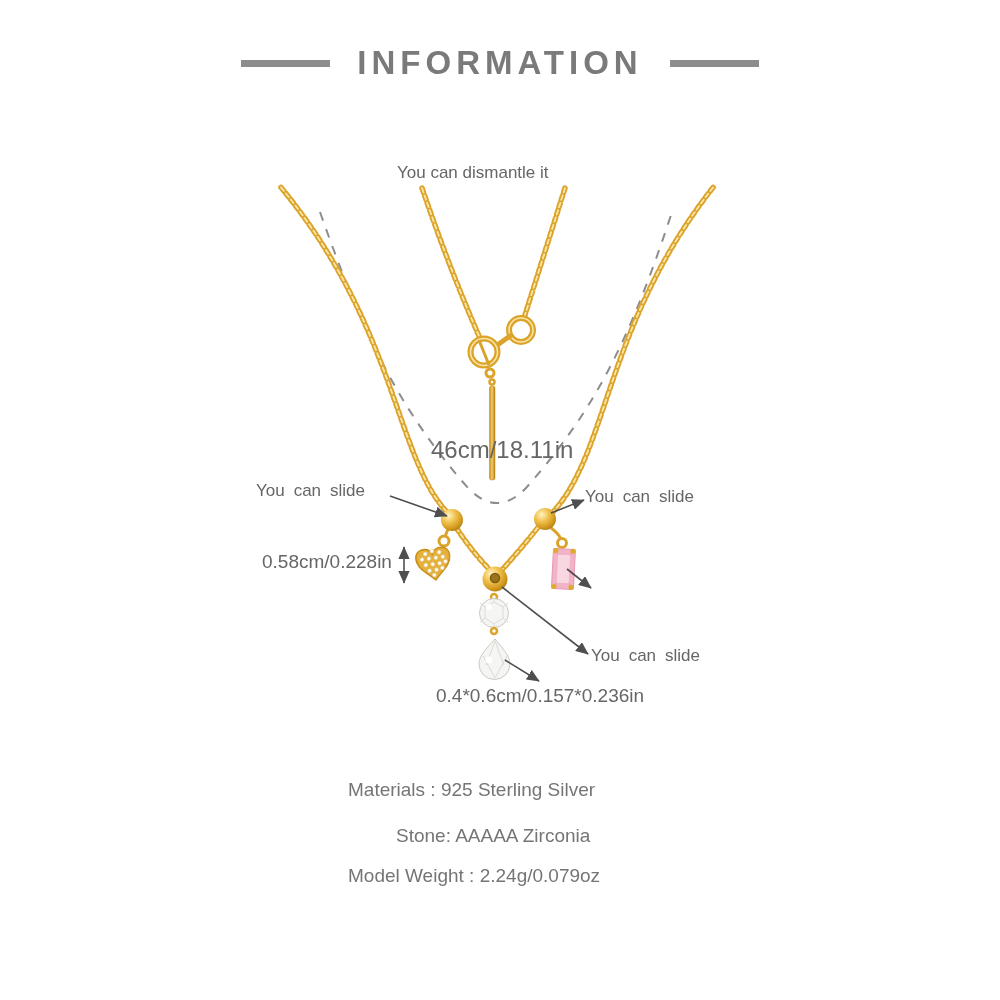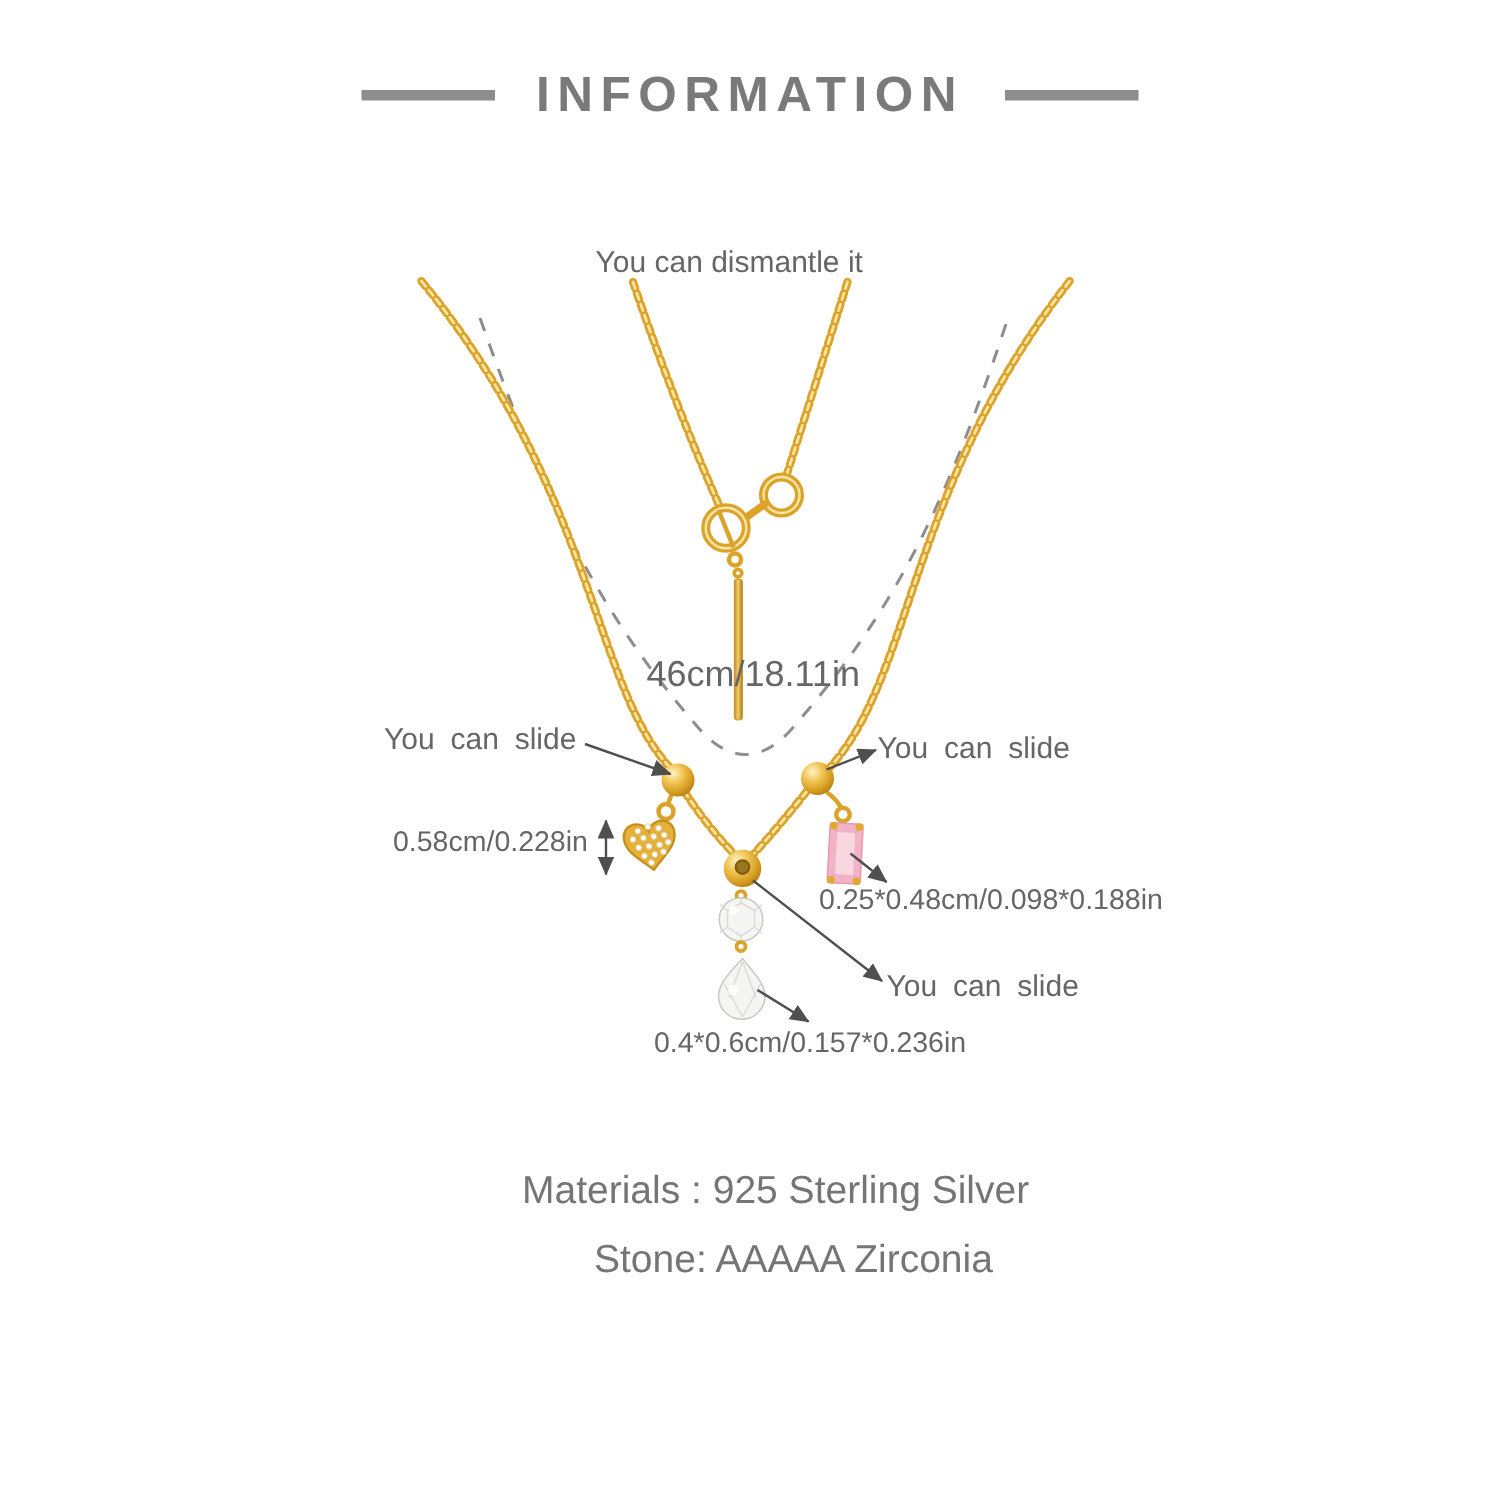--- a/index.html
+++ b/index.html
@@ -19,27 +19,27 @@
   .chain-base{fill:none;stroke:var(--chain-gold,#DCA32B);stroke-width:5.5;stroke-dasharray:4.5 3.2;stroke-linecap:round;}
   .chain-hi{fill:none;stroke:var(--chain-highlight,#F9E6A6);stroke-width:1.8;stroke-dasharray:4.5 3.2;stroke-linecap:round;}
   .dash{fill:none;stroke:var(--line-gray,#8f8f8f);stroke-width:2;stroke-dasharray:9 9;}
   .gold-stroke{fill:none;stroke:var(--chain-gold,#DCA32B);}
   .gold-hi{fill:none;stroke:var(--chain-highlight,#F9E6A6);}
   .ann-line{fill:none;stroke:var(--arrow-gray,#4f4f4f);stroke-width:1.6;}
   .crystal{fill:var(--crystal-white,#F5F5F3);stroke:#C9C9C4;stroke-width:1;}
   .facet{fill:none;stroke:#DBDBD5;stroke-width:1;}
 
   
-  .ann{position:absolute;color:var(--annotation-gray,#666);font-size:20px;line-height:1.1;white-space:nowrap;}
+  .ann{position:absolute;color:var(--annotation-gray,#666);font-size:17px;line-height:1.1;white-space:nowrap;}
   .slide{word-spacing:0.25em;}
   .len{font-size:24px;margin-top:36px;}
   .size{font-size:19px;}
 
   
-  .spec{position:absolute;left:348px;color:var(--spec-gray,#757575);font-size:26px;line-height:1;white-space:nowrap;}
+  .spec{position:absolute;left:348px;color:var(--spec-gray,#757575);font-size:19px;line-height:1;white-space:nowrap;}
 </style>
 </head>
 <body>
 
 <div class="stage">
 
   <div class="header">
     <div class="bar"></div>
     <div class="title">INFORMATION</div>
     <div class="bar"></div>
@@ -161,19 +161,19 @@
       <path class="ann-line" d="M404,547 L404,583" marker-start="url(#arr)" marker-end="url(#arr)"></path>
     </g>
   </svg>
 
   <div class="ann" style="left:397px;top:164px;">You can dismantle it</div>
   <div class="ann len" style="left:431px;top:401px;">46cm/18.11in</div>
   <div class="ann slide" style="left:256px;top:482px;">You can slide</div>
   <div class="ann slide" style="left:585px;top:488px;">You can slide</div>
   <div class="ann slide" style="left:591px;top:647px;">You can slide</div>
   <div class="ann size" style="left:262px;top:552px;text-align:right;">0.58cm/0.228in</div>
-  <div class="ann size" style="left:546px;top:591px;">0.25*0.48cm/0.098*0.188in</div>
   <div class="ann size" style="left:436px;top:686px;">0.4*0.6cm/0.157*0.236in</div>
 
   <div class="spec" style="top:780px;">Materials : 925 Sterling Silver</div>
   <div class="spec" style="top:826px;margin-left:48px;">Stone: AAAAA Zirconia</div>
+  <div class="spec" style="top:866px;">Model Weight : 2.24g/0.079oz</div>
 
 </div>
 
 </body></html>

